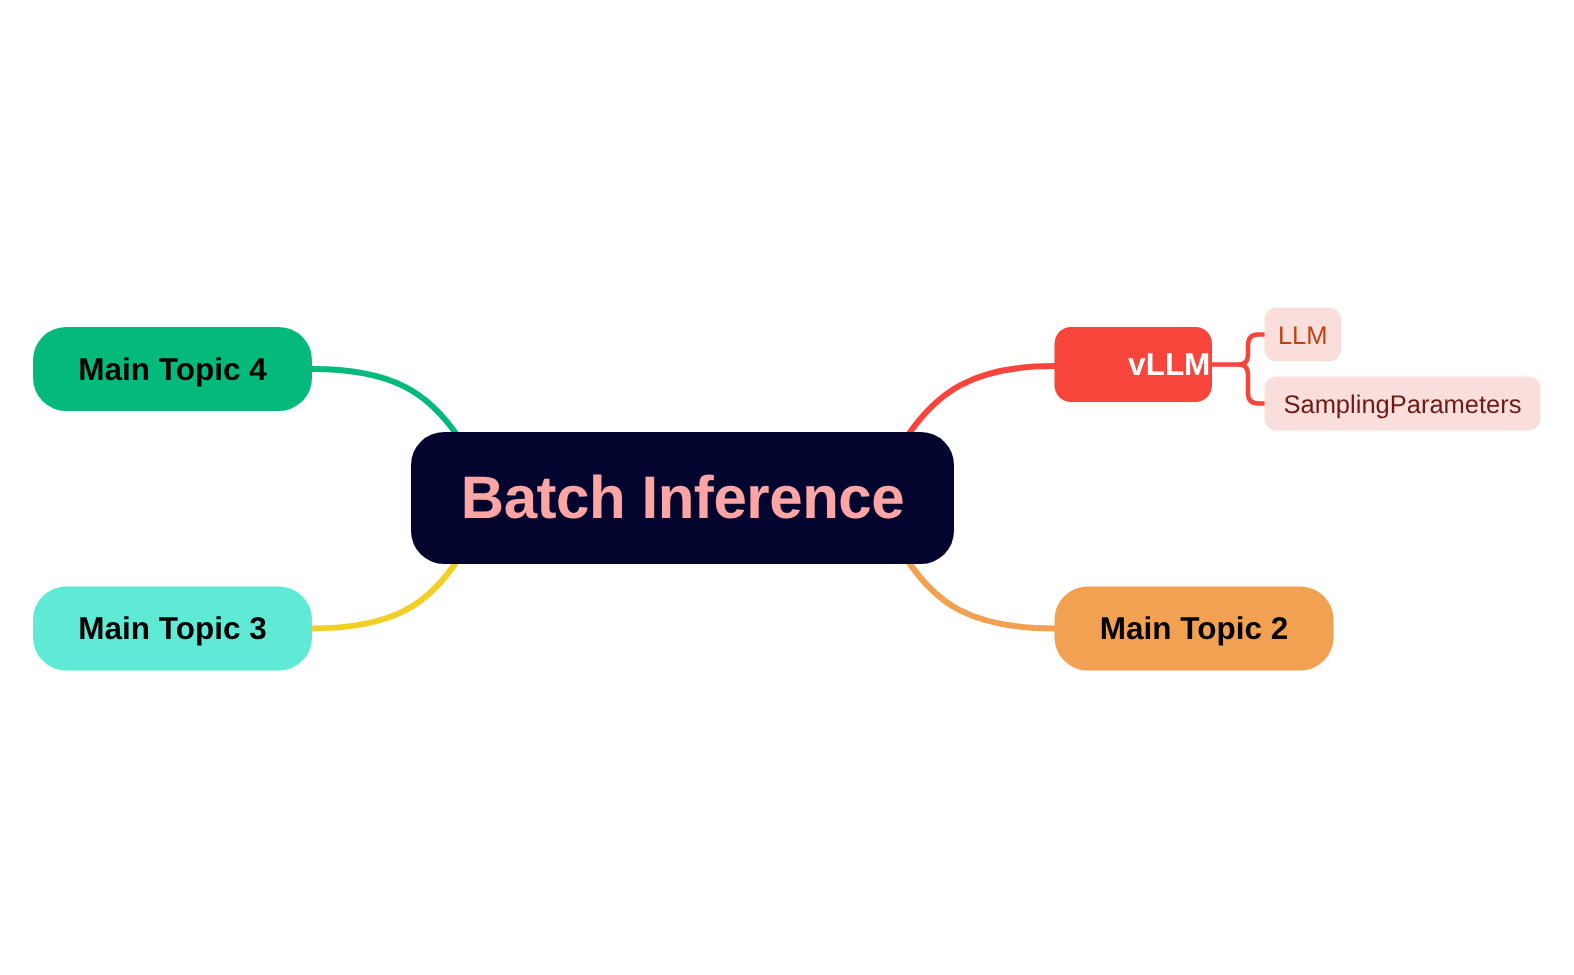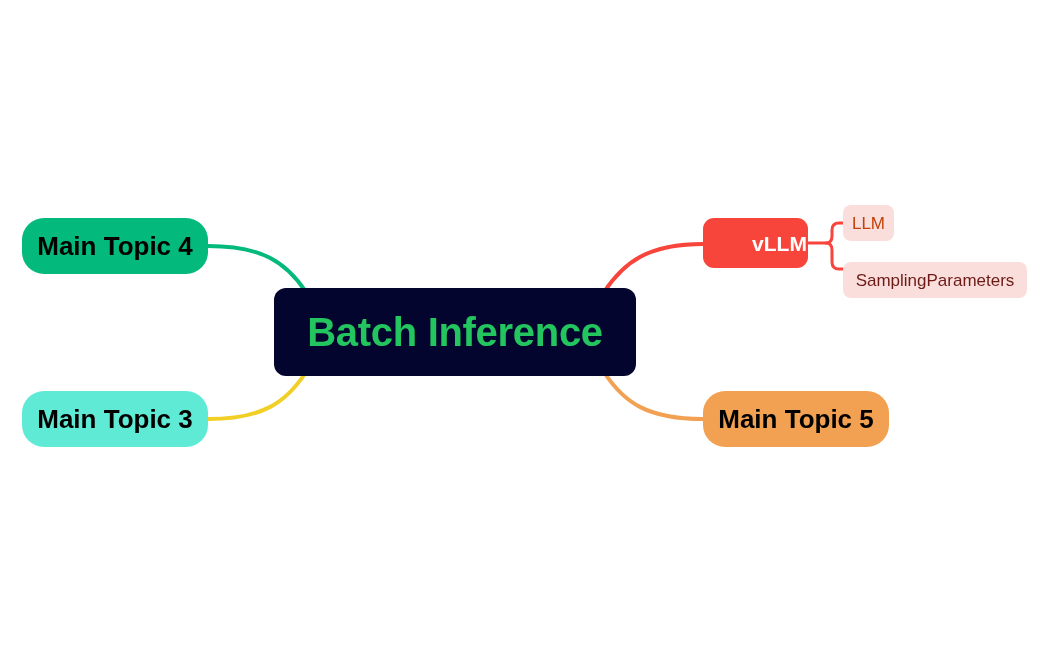--- a/index.html
+++ b/index.html
@@ -45,21 +45,21 @@
     border-radius: 12px;
     color: #ffffff;
     font-size: 40px;
     font-weight: 700;
     letter-spacing: -0.3px;
   }
   .node-main {
     height: 56px;
     border-radius: 22px;
     color: #000000;
-    font-size: 26px;
+    font-size: 21px;
     font-weight: 700;
   }
   .node-topic4 {
     left: 22px;
     top: 218px;
     width: 186px;
     background: #03B97C;
   }
   .node-topic3 {
     left: 22px;
@@ -92,21 +92,21 @@
     font-weight: 400;
   }
   .node-llm {
     left: 843px;
     top: 205px;
     width: 51px;
     height: 36px;
   }
   .node-sampling {
     left: 843px;
-    top: 262px;
+    top: 251px;
     width: 184px;
     height: 36px;
   }
 </style>
 </head>
 <body>
 
 <div id="canvas" style="background: rgb(255, 255, 255);">
 
   <svg id="edges" viewBox="0 0 1049 650" width="1049" height="650" xmlns="http://www.w3.org/2000/svg">
@@ -125,33 +125,33 @@
   </svg>
 
   <div class="node node-main node-topic4" style="background: rgb(3, 185, 124); color: rgb(0, 0, 0);">
     <span>Main Topic 4</span>
   </div>
 
   <div class="node node-main node-topic3" style="background: #5eead4; color: rgb(0, 0, 0);">
     <span>Main Topic 3</span>
   </div>
 
-  <div class="node node-root" style="background: rgb(3, 5, 46); color: #22c55e;">
+  <div class="node node-root" style="background: rgb(3, 5, 46); color: #fca5a5; border-radius: 22px;">
     <span>Batch Inference</span>
   </div>
 
   <div class="node node-vllm" style="background: rgb(247, 69, 60); color: rgb(255, 255, 255); padding-left: 48px;">
     <span>vLLM</span>
   </div>
 
   <div class="node node-leaf node-llm" style="background: rgb(250, 222, 219); color: #c2410c;">
     <span>LLM</span>
   </div>
 
   <div class="node node-leaf node-sampling" style="background: rgb(250, 222, 219); color: rgb(109, 26, 23);">
     <span>SamplingParameters</span>
   </div>
 
   <div class="node node-main node-topic2" style="background: rgb(242, 160, 81); color: rgb(0, 0, 0);">
-    <span>Main Topic 5</span>
+    <span>Main Topic 2</span>
   </div>
 
 </div>
 
 </body></html>

